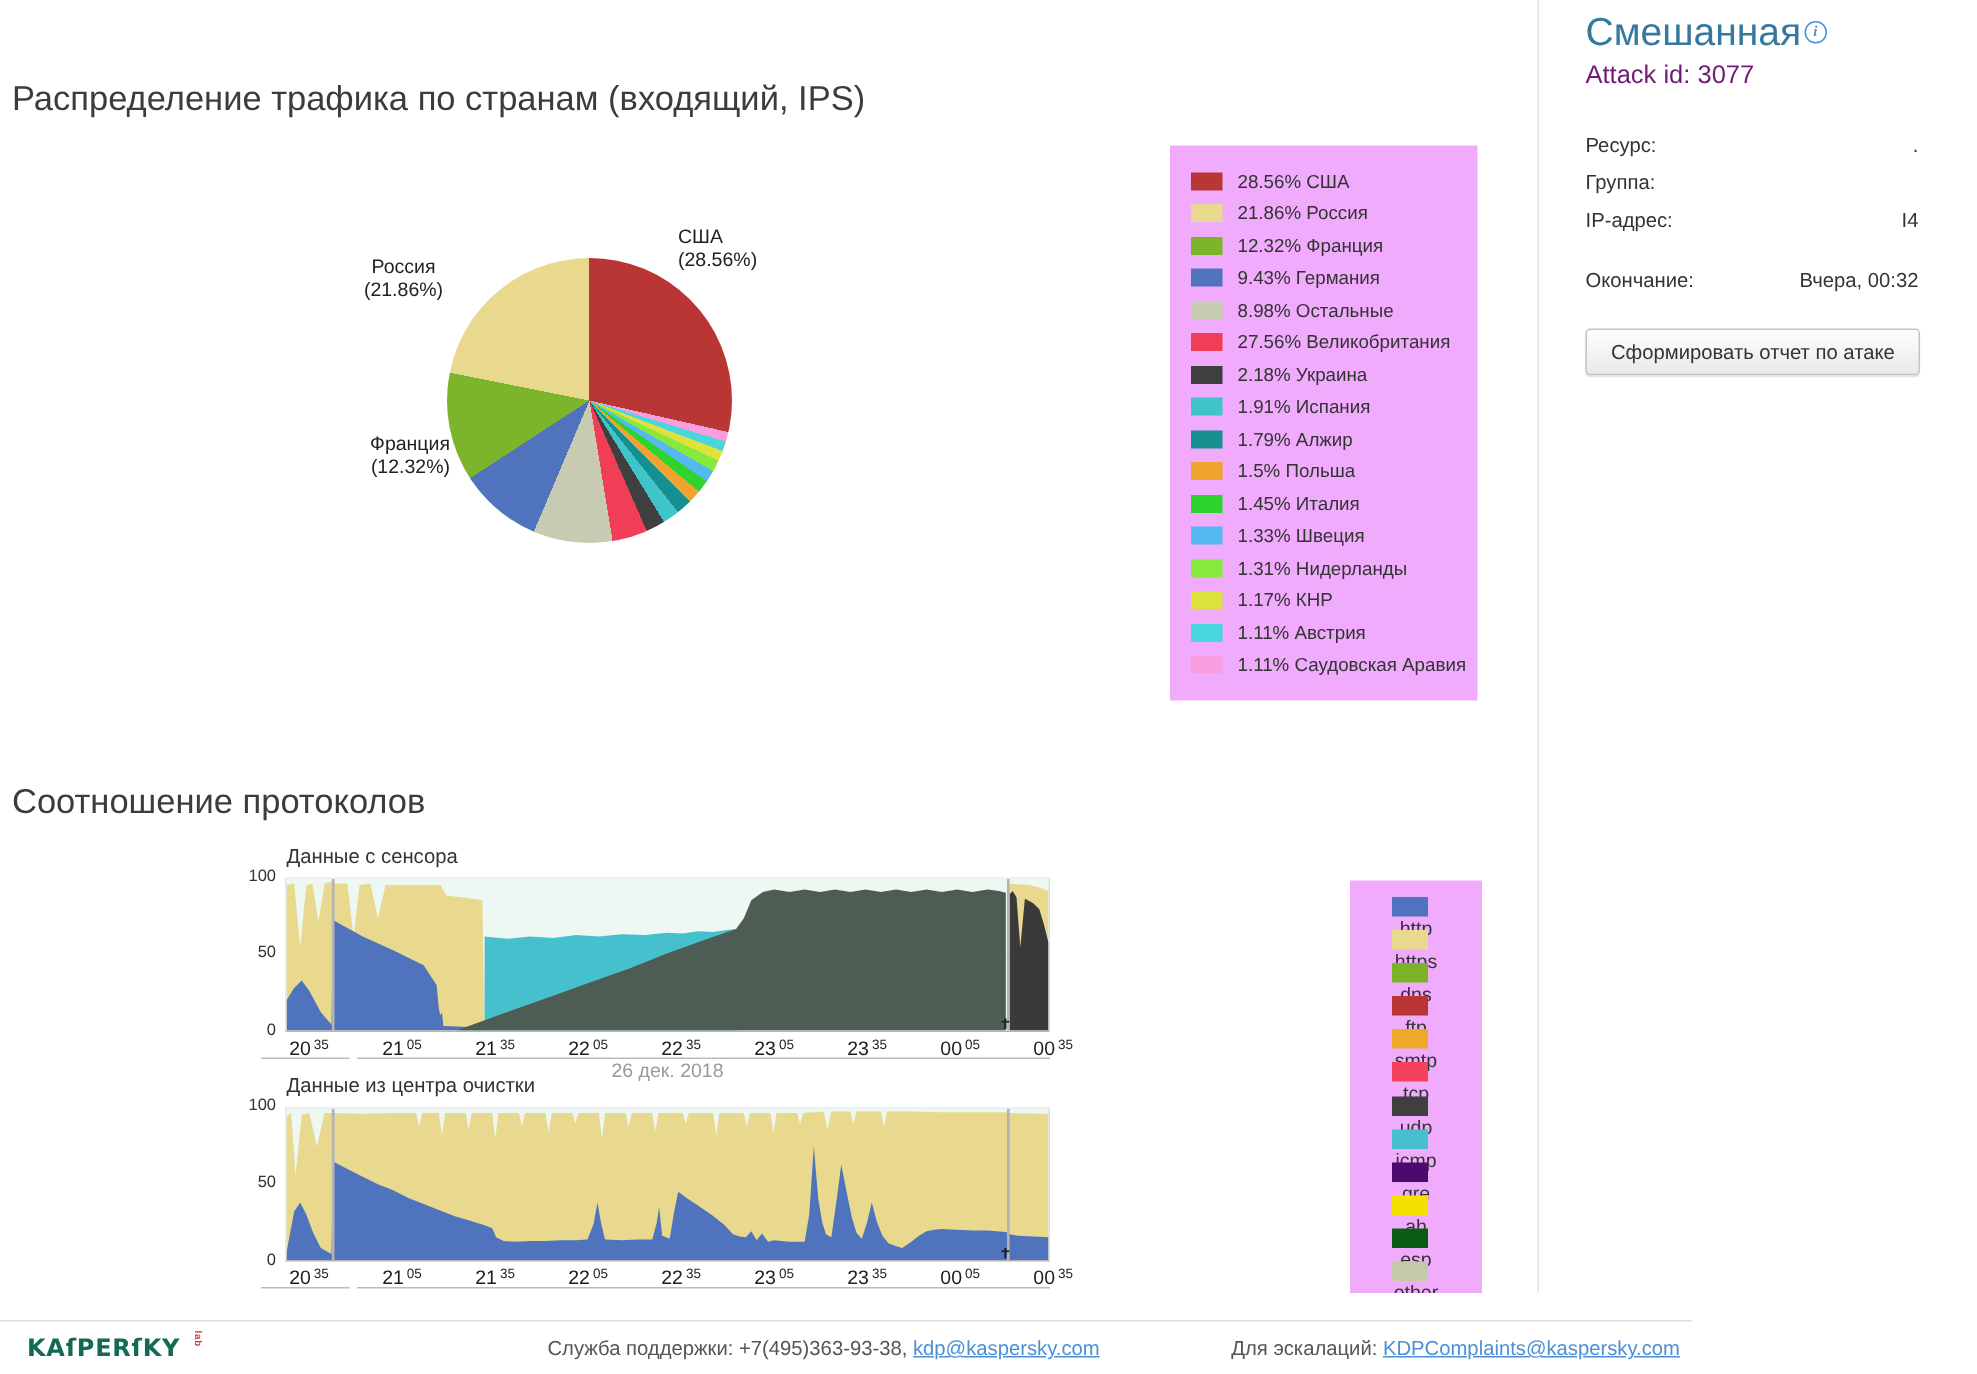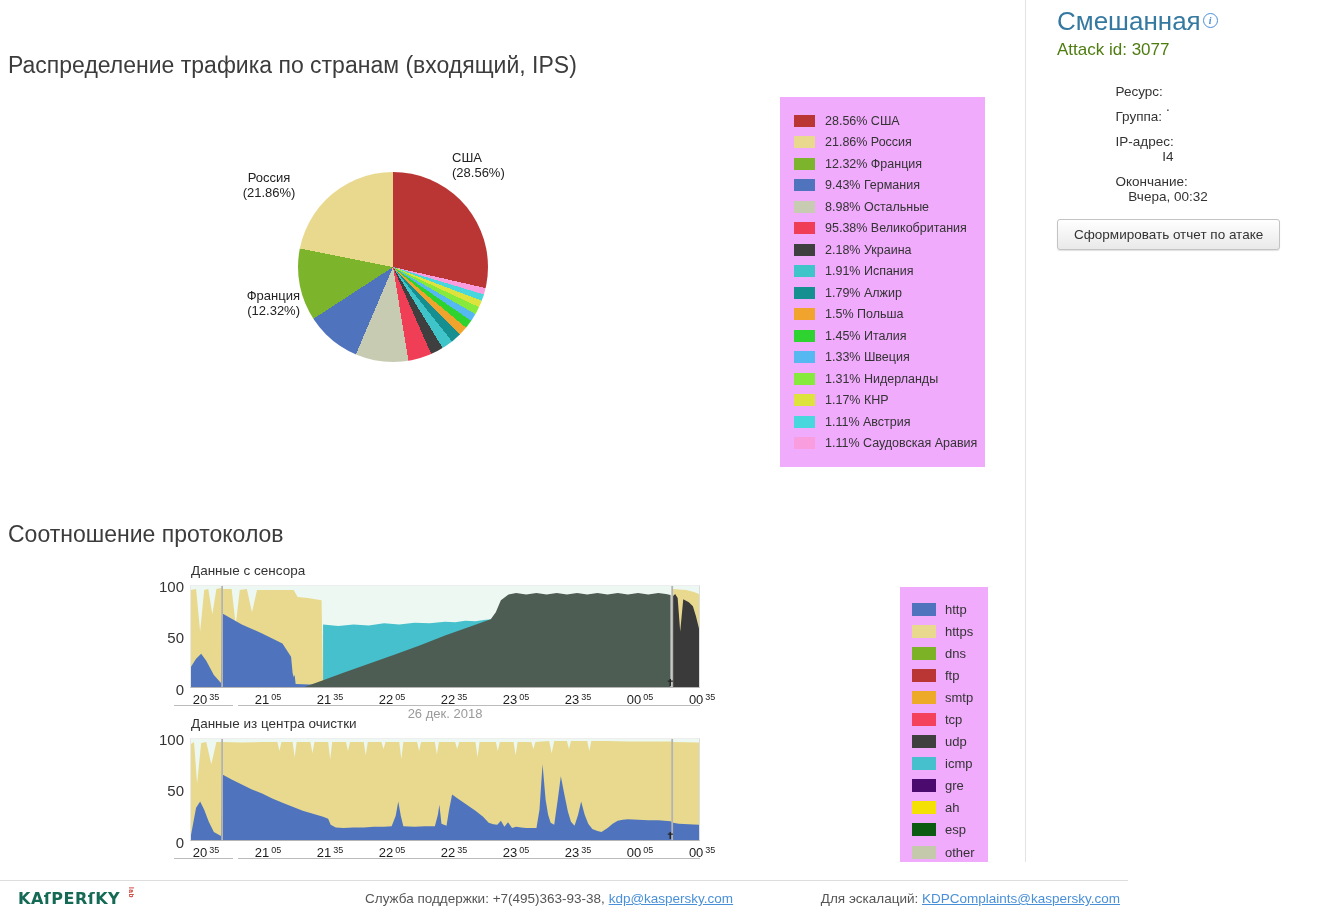--- a/index.html
+++ b/index.html
@@ -16,56 +16,56 @@
   .callout { position:absolute; font-size:13px; line-height:15px; color:#222; }
   .co-usa { left:452px; top:150px; text-align:left; }
   .co-rus { left:231px; top:170px; width:76px; text-align:center; }
   .co-fra { left:224px; top:288px; width:76px; text-align:right; }
 
   
   .legendbox { position:absolute; background:#f0abfc; }
   .clegend { left:780px; top:97px; width:205px; height:370px; padding:13px 14px; }
   .plegend { left:900px; top:587px; width:88px; height:275px; padding:11px 12px; }
   .lrow { display:flex; align-items:center; height:21.5px; white-space:nowrap; }
-  .plegend .lrow { height:22.1px; }
+  .plegend .lrow { height:22.1px;flex-direction:column; }
   .sw { width:21px; height:12px; margin-right:10px; flex:0 0 auto; }
   .plegend .sw { width:24px; height:13px; margin-right:9px; }
   .lt { font-size:12.5px; color:#333; }
   .plegend .lt { font-size:13px; }
 
   
   .chart { position:absolute; left:0; width:740px; height:160px; }
   .c1 { top:563px; }
   .c2 { top:716px; }
   .ctitle { position:absolute; left:191px; top:0; font-size:13.5px; color:#333; }
   .plot { position:absolute; left:190px; top:22px; width:510px; height:103px; background:#edf8f2;
           border-bottom:1px solid #b5b5b5; border-right:1px solid #ddd; border-left:1px solid #e8e8e8; border-top:1px solid #eee; }
   .plot svg { position:absolute; left:0; top:0; width:100%; height:100%; }
-  .yt { position:absolute; left:148px; width:36px; text-align:right; font-size:15px; color:#333; }
+  .yt { position:absolute; left:148px; width:36px; text-align:right; font-size:11px; color:#333; }
   .yt0 { top:15px; } .yt1 { top:66px; } .yt2 { top:118px; }
   .pctlbl { position:absolute; left:194px; top:24px; font-size:10px; color:#333; }
   .xticks { position:absolute; left:206px; top:127px; width:510px; height:15px; }
   .xtick { position:absolute; top:0; transform:translateX(-50%); white-space:nowrap; color:#1d1d1d; }
   .xh { font-size:13px; }
   .xm { font-size:9px; position:relative; top:-4px; margin-left:2px; }
   .subline { position:absolute; top:142px; border-top:1px solid #bbb; height:0; }
   .sl1 { left:174px; width:59px; }
   .sl2 { left:238px; width:462px; }
   .cdate { position:absolute; left:190px; top:143px; width:510px; text-align:center; font-size:13px; color:#9a9a9a; }
 
   
   .vdivider { position:absolute; left:1025px; top:0; height:862px; border-left:1px solid #e3e3e3; }
   .sidebar { position:absolute; left:1057px; top:0; width:222px; }
   .sb-title { font-size:26px; color:#3679a0; margin-top:6px; display:inline-block; }
   .info-icon { display:inline-block; width:15px; height:15px; border:1.5px solid #4a90d9; border-radius:50%;
                color:#4a90d9; font-size:10px; line-height:13px; text-align:center; font-family:"Liberation Serif", serif;
                font-style:italic; font-weight:bold; vertical-align:super; margin-left:2px; cursor:pointer; }
-  .sb-attackid { font-size:17px; color:#4d7c0f; margin-top:3px; }
+  .sb-attackid { font-size:17px; color:#701a75; margin-top:3px; }
   .sb-fields { margin-top:24px; }
-  .sb-row { display:flex; height:25px; font-size:13.5px; align-items:center;flex-direction:column; }
+  .sb-row { display:flex; height:25px; font-size:13.5px; align-items:center; }
   .sb-row .lab { width:105px; flex:0 0 auto; }
   .sb-row .val { flex:1; text-align:right; }
   .sb-gap { height:15px; }
   .report-btn { margin-top:20px; display:inline-block; padding:7px 16px; font-size:13.5px; color:#333;
                 background:linear-gradient(#ffffff,#e9e9e9); border:1px solid #c3c3c3; border-radius:3px;
                 box-shadow:0 1px 1px rgba(0,0,0,.12); cursor:pointer; white-space:nowrap; }
 
   
   .footer { position:absolute; left:0; top:880px; width:1128px; height:36px; border-top:1px solid #ddd; background:#fff; }
   .klogo { position:absolute; left:18px; top:8px; font-family:"DejaVu Sans", sans-serif; font-weight:bold;
@@ -114,21 +114,21 @@
         <div class="lrow">
           <span class="sw" style="background:#4f74bd"></span>
           <span class="lt">9.43% Германия</span>
         </div>
         <div class="lrow">
           <span class="sw" style="background:#c7cbb1"></span>
           <span class="lt">8.98% Остальные</span>
         </div>
         <div class="lrow">
           <span class="sw" style="background:#f03e56"></span>
-          <span class="lt">95.38% Великобритания</span>
+          <span class="lt">27.56% Великобритания</span>
         </div>
         <div class="lrow">
           <span class="sw" style="background:#3f3f3f"></span>
           <span class="lt">2.18% Украина</span>
         </div>
         <div class="lrow">
           <span class="sw" style="background:#3fc4ca"></span>
           <span class="lt">1.91% Испания</span>
         </div>
         <div class="lrow">

